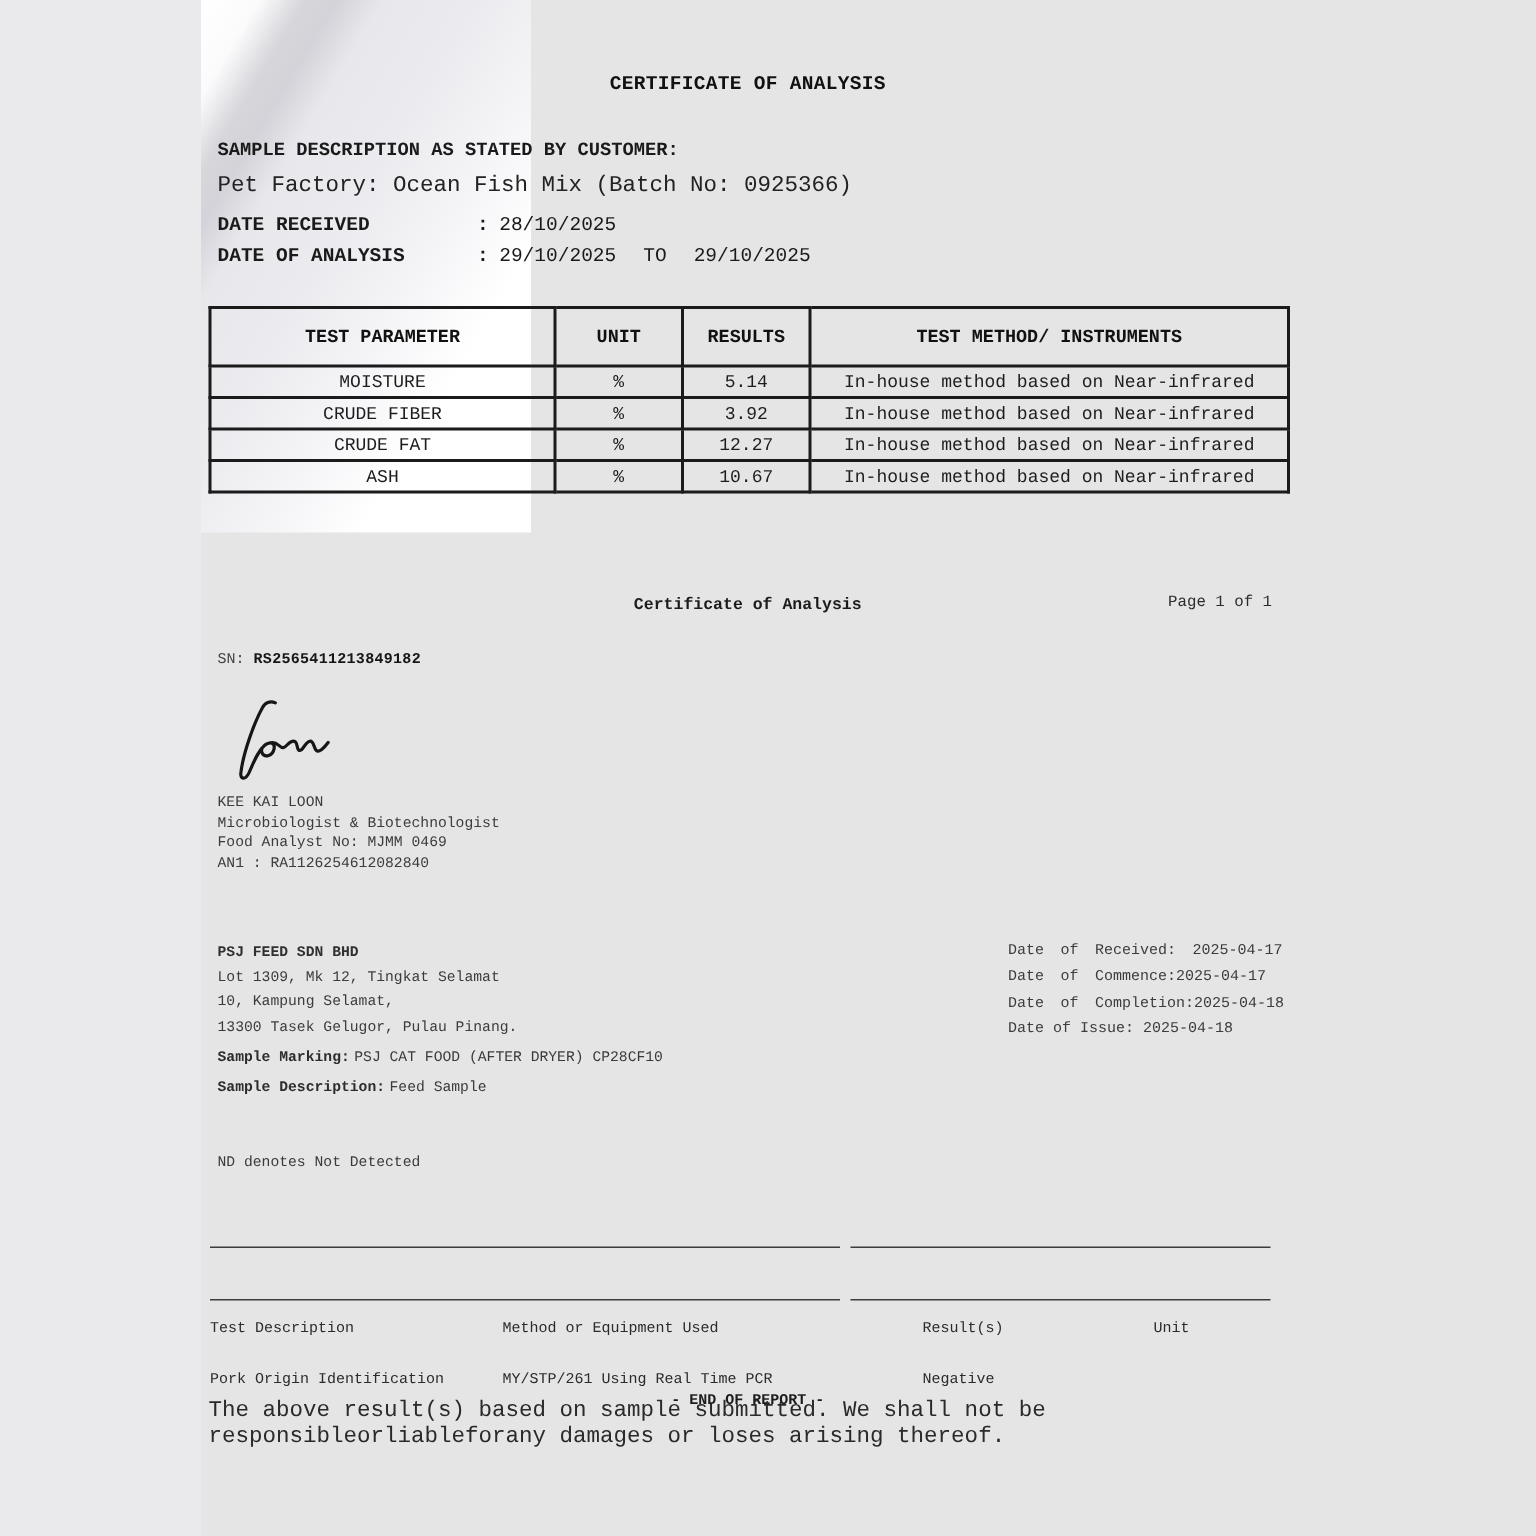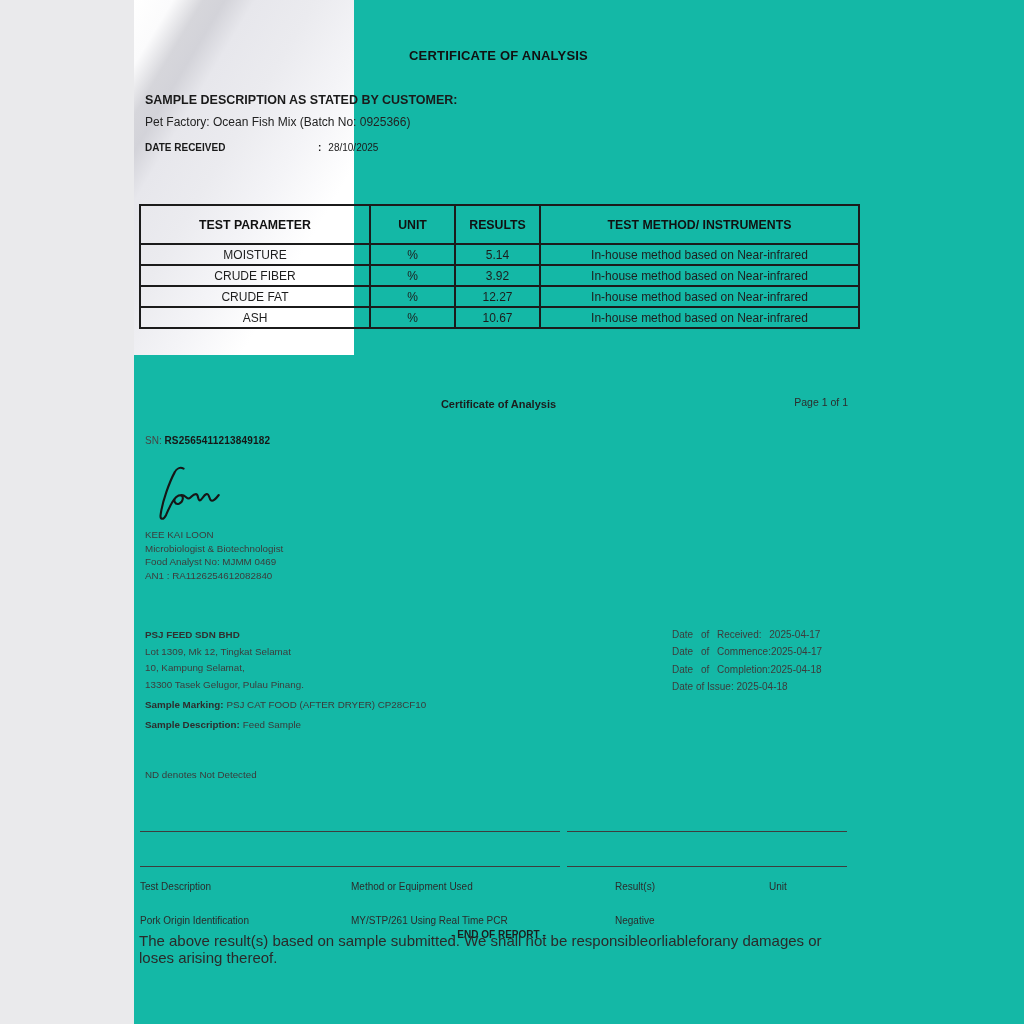--- a/index.html
+++ b/index.html
@@ -2,35 +2,35 @@
 <html><head>
 <meta charset="utf-8">
 <style>
   html,body{margin:0;padding:0;}
   body{
     width:1024px;height:1024px;position:relative;overflow:hidden;
     background:#ffffff;color:#1a1a1a;
     font-family:"Liberation Sans","DejaVu Sans",sans-serif;
   }
   .scan-margin{position:absolute;left:0;top:0;width:134px;height:1024px;background:#eaeaec;}
-  .page{position:absolute;left:134px;top:0;right:0;bottom:0;background:#14b8a6;}
+  .page{position:absolute;left:134px;top:0;right:0;bottom:0;background:#e5e5e5;font-family:Liberation Mono, monospace;}
   .deco{
     position:absolute;left:0;top:0;width:220px;height:355px;
     background:linear-gradient(121deg,
       #ffffff 0%, #fbfbfc 9%, #d6d6db 16%, #d3d3d9 21%, #e7e7ec 28%,
       #ebebef 42%, #f4f4f7 58%, #ffffff 74%);
   }
   .content{position:absolute;left:5px;top:0;width:719px;height:1024px;}
   .abs{position:absolute;}
   .pad{padding-left:6px;}
 
   .doc-title{top:48px;width:100%;text-align:center;font-size:13px;font-weight:bold;letter-spacing:.2px;color:#111;}
   .sample-heading{top:93px;font-size:12.5px;font-weight:bold;}
-  .sample-desc{top:115px;font-size:12px;color:#222;}
-  .date-row{font-size:10px;height:20px;}
+  .sample-desc{top:115px;font-size:15px;color:#222;}
+  .date-row{font-size:13px;height:20px;}
   .date-row .lbl{display:inline-block;width:173px;font-weight:bold;}
   .date-row .colon{display:inline-block;font-weight:bold;margin-right:7px;}
   .date-row .to-sep{display:inline-block;margin:0 18px;}
   .r1{top:142px;} .r2{top:163px;}
 
   table.results{border-collapse:collapse;table-layout:fixed;width:719px;position:absolute;top:204px;left:0;}
   table.results th,table.results td{border:2px solid #1b1b1b;text-align:center;padding:0;overflow:hidden;}
   table.results th{height:37px;font-size:12.3px;font-weight:bold;color:#111;}
   table.results td{height:19px;font-size:12px;color:#1d1d1d;}
 
@@ -49,21 +49,21 @@
   .kv-line .k{font-weight:bold;color:#2d2d2d;margin-right:3px;text-align:center;}
   .marking{top:699px;} .sdesc{top:719px;}
   .note{top:769px;font-size:9.8px;color:#3a3a3a;}
 
   .rule{top:831px;left:1px;width:707px;display:flex;gap:7px;}
   .rule2{top:866px;}
   .rule .seg-a{width:420px;border-top:1.5px solid #3d3d3d;height:0;}
   .rule .seg-b{flex:1;border-top:1.5px solid #3d3d3d;height:0;}
   .pcr-text{font-size:10px;color:#2b2b2b;margin-top:39px;}
   .pcr-h{top:842px;} .pcr-r{top:876px;}
-  .c1{left:1px;} .c2{left:212px;} .c3{left:476px;} .c4{left:630px;}
+  .c1{left:1px;} .c2{left:196px;} .c3{left:476px;} .c4{left:630px;}
 
   .end-report{top:929px;width:100%;text-align:center;font-size:10px;font-weight:bold;color:#1c1c1c;}
   .disclaimer{top:932px;width:100%;font-size:15px;color:#2a2a2a;}
 </style>
 </head>
 <body>
 
 <div class="scan-margin"></div>
 
 <div class="page">
@@ -71,20 +71,23 @@
 
   <div class="content">
 
     <div class="abs doc-title">CERTIFICATE OF ANALYSIS</div>
 
     <div class="abs pad sample-heading">SAMPLE DESCRIPTION AS STATED BY CUSTOMER:</div>
     <div class="abs pad sample-desc">Pet Factory: Ocean Fish Mix (Batch No: 0925366)</div>
 
     <div class="abs pad date-row r1">
       <span class="lbl">DATE RECEIVED</span><span class="colon">:</span><span>28/10/2025</span>
+    </div>
+    <div class="abs pad date-row r2">
+      <span class="lbl">DATE OF ANALYSIS</span><span class="colon">:</span><span>29/10/2025</span><span class="to-sep">TO</span><span>29/10/2025</span>
     </div>
 
     <table class="results">
       <colgroup>
           <col style="width:230px">
           <col style="width:85px">
           <col style="width:85px">
           <col style="width:319px">
         </colgroup>
       <thead>

